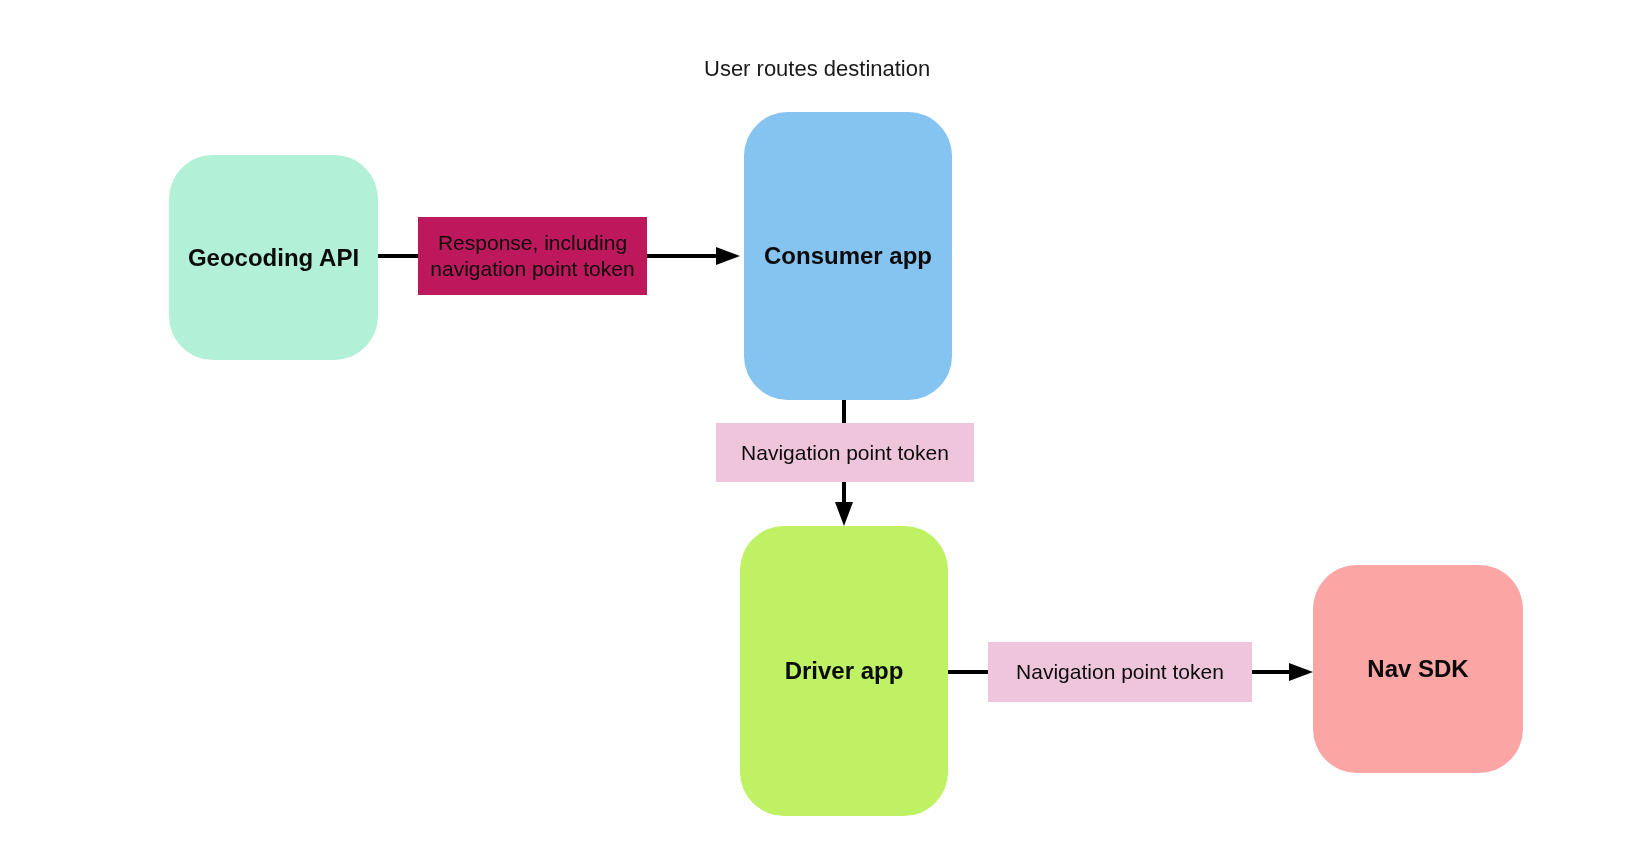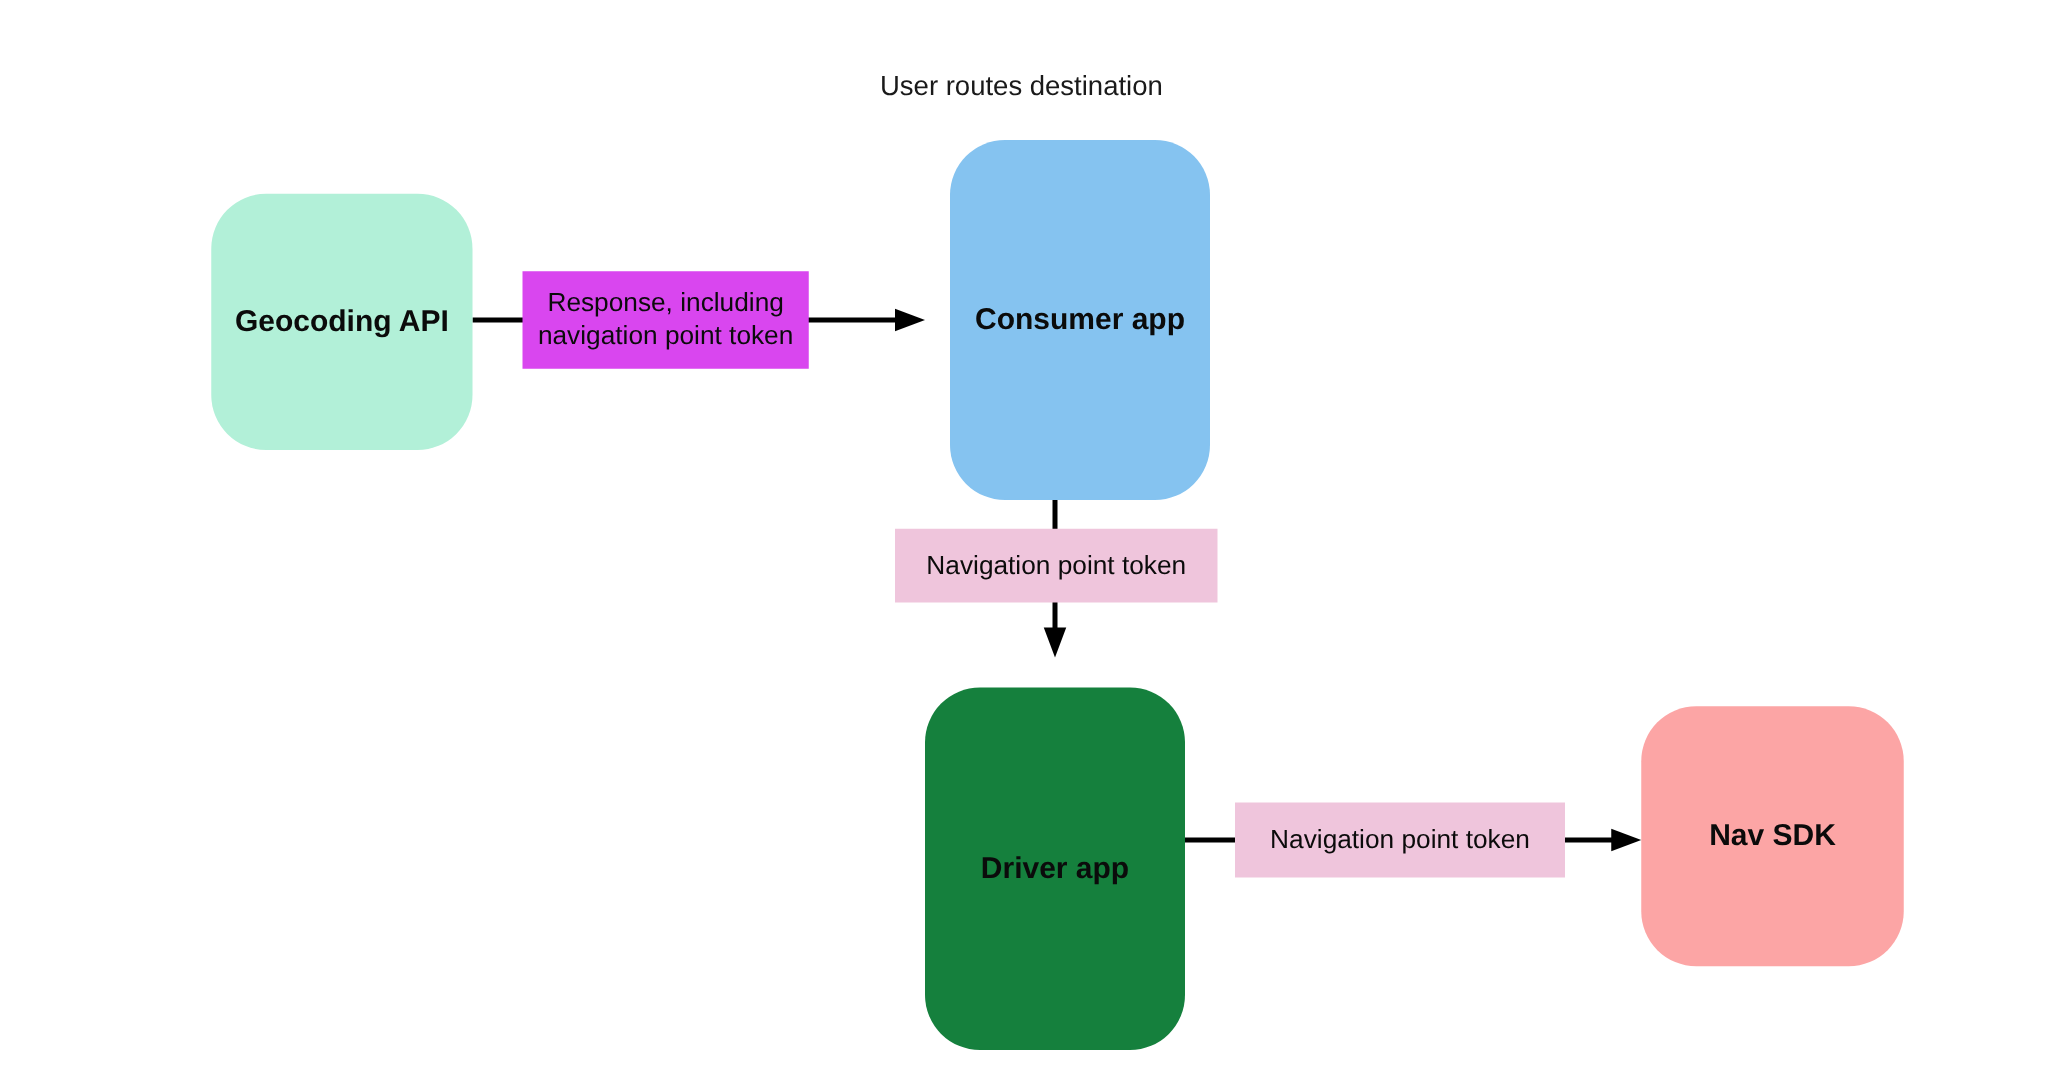--- a/index.html
+++ b/index.html
@@ -67,21 +67,21 @@
     border-top: 24px solid #000000;
     z-index: 3;
   }
 
   
   #phase1 { left: 57px; }
   #phase2 { left: 704px; }
   #phase3 { left: 1208px; }
 
   #node-geocoding { left: 169px; top: 155px; width: 209px; height: 205px; }
-  #node-consumer  { left: 760px; top: 112px; width: 208px; height: 288px; }
+  #node-consumer  { left: 744px; top: 112px; width: 208px; height: 288px; }
   #node-driver    { left: 740px; top: 526px; width: 208px; height: 290px; }
   #node-navsdk    { left: 1313px; top: 565px; width: 210px; height: 208px; }
 
   #edge1-line { left: 378px; top: 254px; width: 342px; height: 4px; }
   #edge1-head { left: 716px; top: 247px; }
   #edge1-label { left: 418px; top: 217px; width: 229px; height: 78px; }
 
   #edge2-line { left: 842px; top: 400px; width: 4px; height: 106px; }
   #edge2-head { left: 835px; top: 502px; }
   #edge2-label { left: 716px; top: 423px; width: 258px; height: 59px; }
@@ -91,40 +91,40 @@
   #edge3-label { left: 988px; top: 642px; width: 264px; height: 60px; }
 </style>
 </head>
 <body>
 
 <div class="canvas">
 
   <div class="phase-label" id="phase2">User routes destination</div>
 
   <div class="edge-line" id="edge1-line"></div>
-  <div class="edge-label" id="edge1-label" style="background-color: #d946ef;">Response, including navigation point token</div>
+  <div class="edge-label" id="edge1-label" style="background-color: #be185d;">Response, including navigation point token</div>
   <div class="arrowhead-right" id="edge1-head"></div>
 
   <div class="edge-line" id="edge2-line"></div>
   <div class="edge-label" id="edge2-label" style="background-color: rgb(239, 197, 220);">Navigation point token</div>
   <div class="arrowhead-down" id="edge2-head"></div>
 
   <div class="edge-line" id="edge3-line"></div>
   <div class="edge-label" id="edge3-label" style="background-color: rgb(239, 197, 220);">Navigation point token</div>
   <div class="arrowhead-right" id="edge3-head"></div>
 
   <div class="node" id="node-geocoding" style="background-color: rgb(178, 240, 216);">
     <span class="node-label">Geocoding API</span>
   </div>
 
   <div class="node" id="node-consumer" style="background-color: rgb(133, 195, 240);">
     <span class="node-label">Consumer app</span>
   </div>
 
-  <div class="node" id="node-driver" style="background-color: #15803d; margin-top: 24px;">
+  <div class="node" id="node-driver" style="background-color: #bef264;">
     <span class="node-label">Driver app</span>
   </div>
 
   <div class="node" id="node-navsdk" style="background-color: #fca5a5;">
     <span class="node-label">Nav SDK</span>
   </div>
 
 </div>
 
 </body></html>

